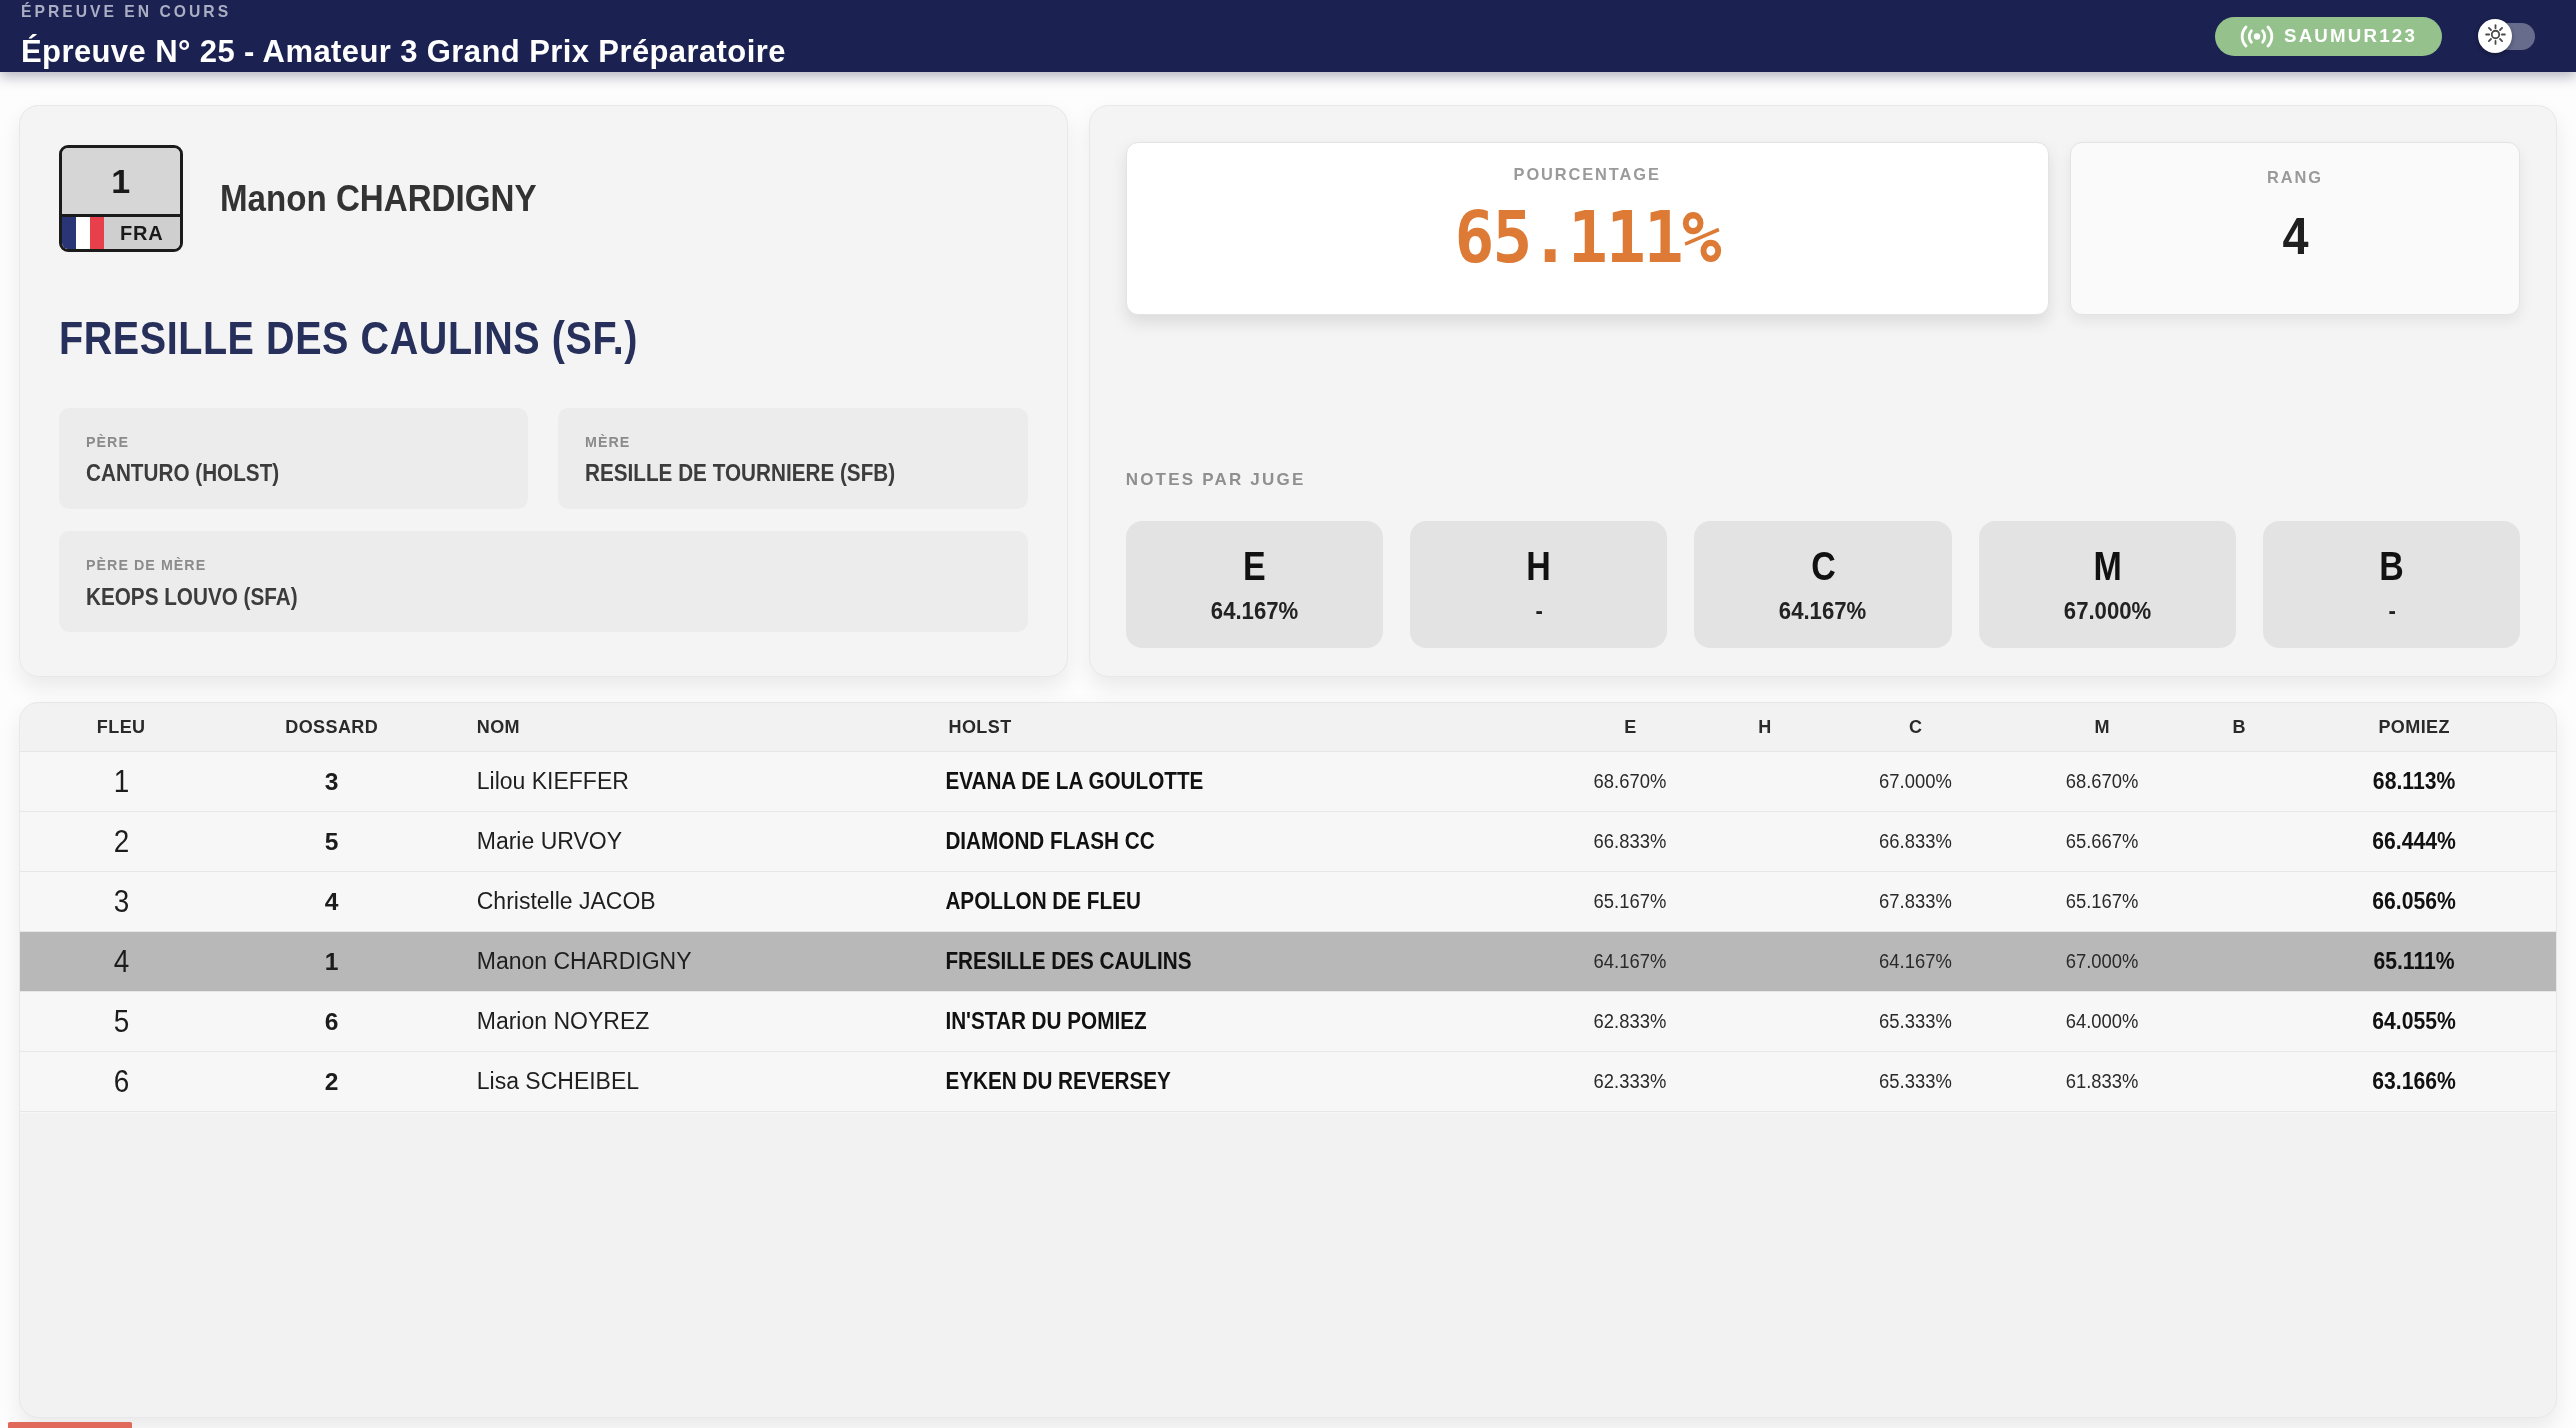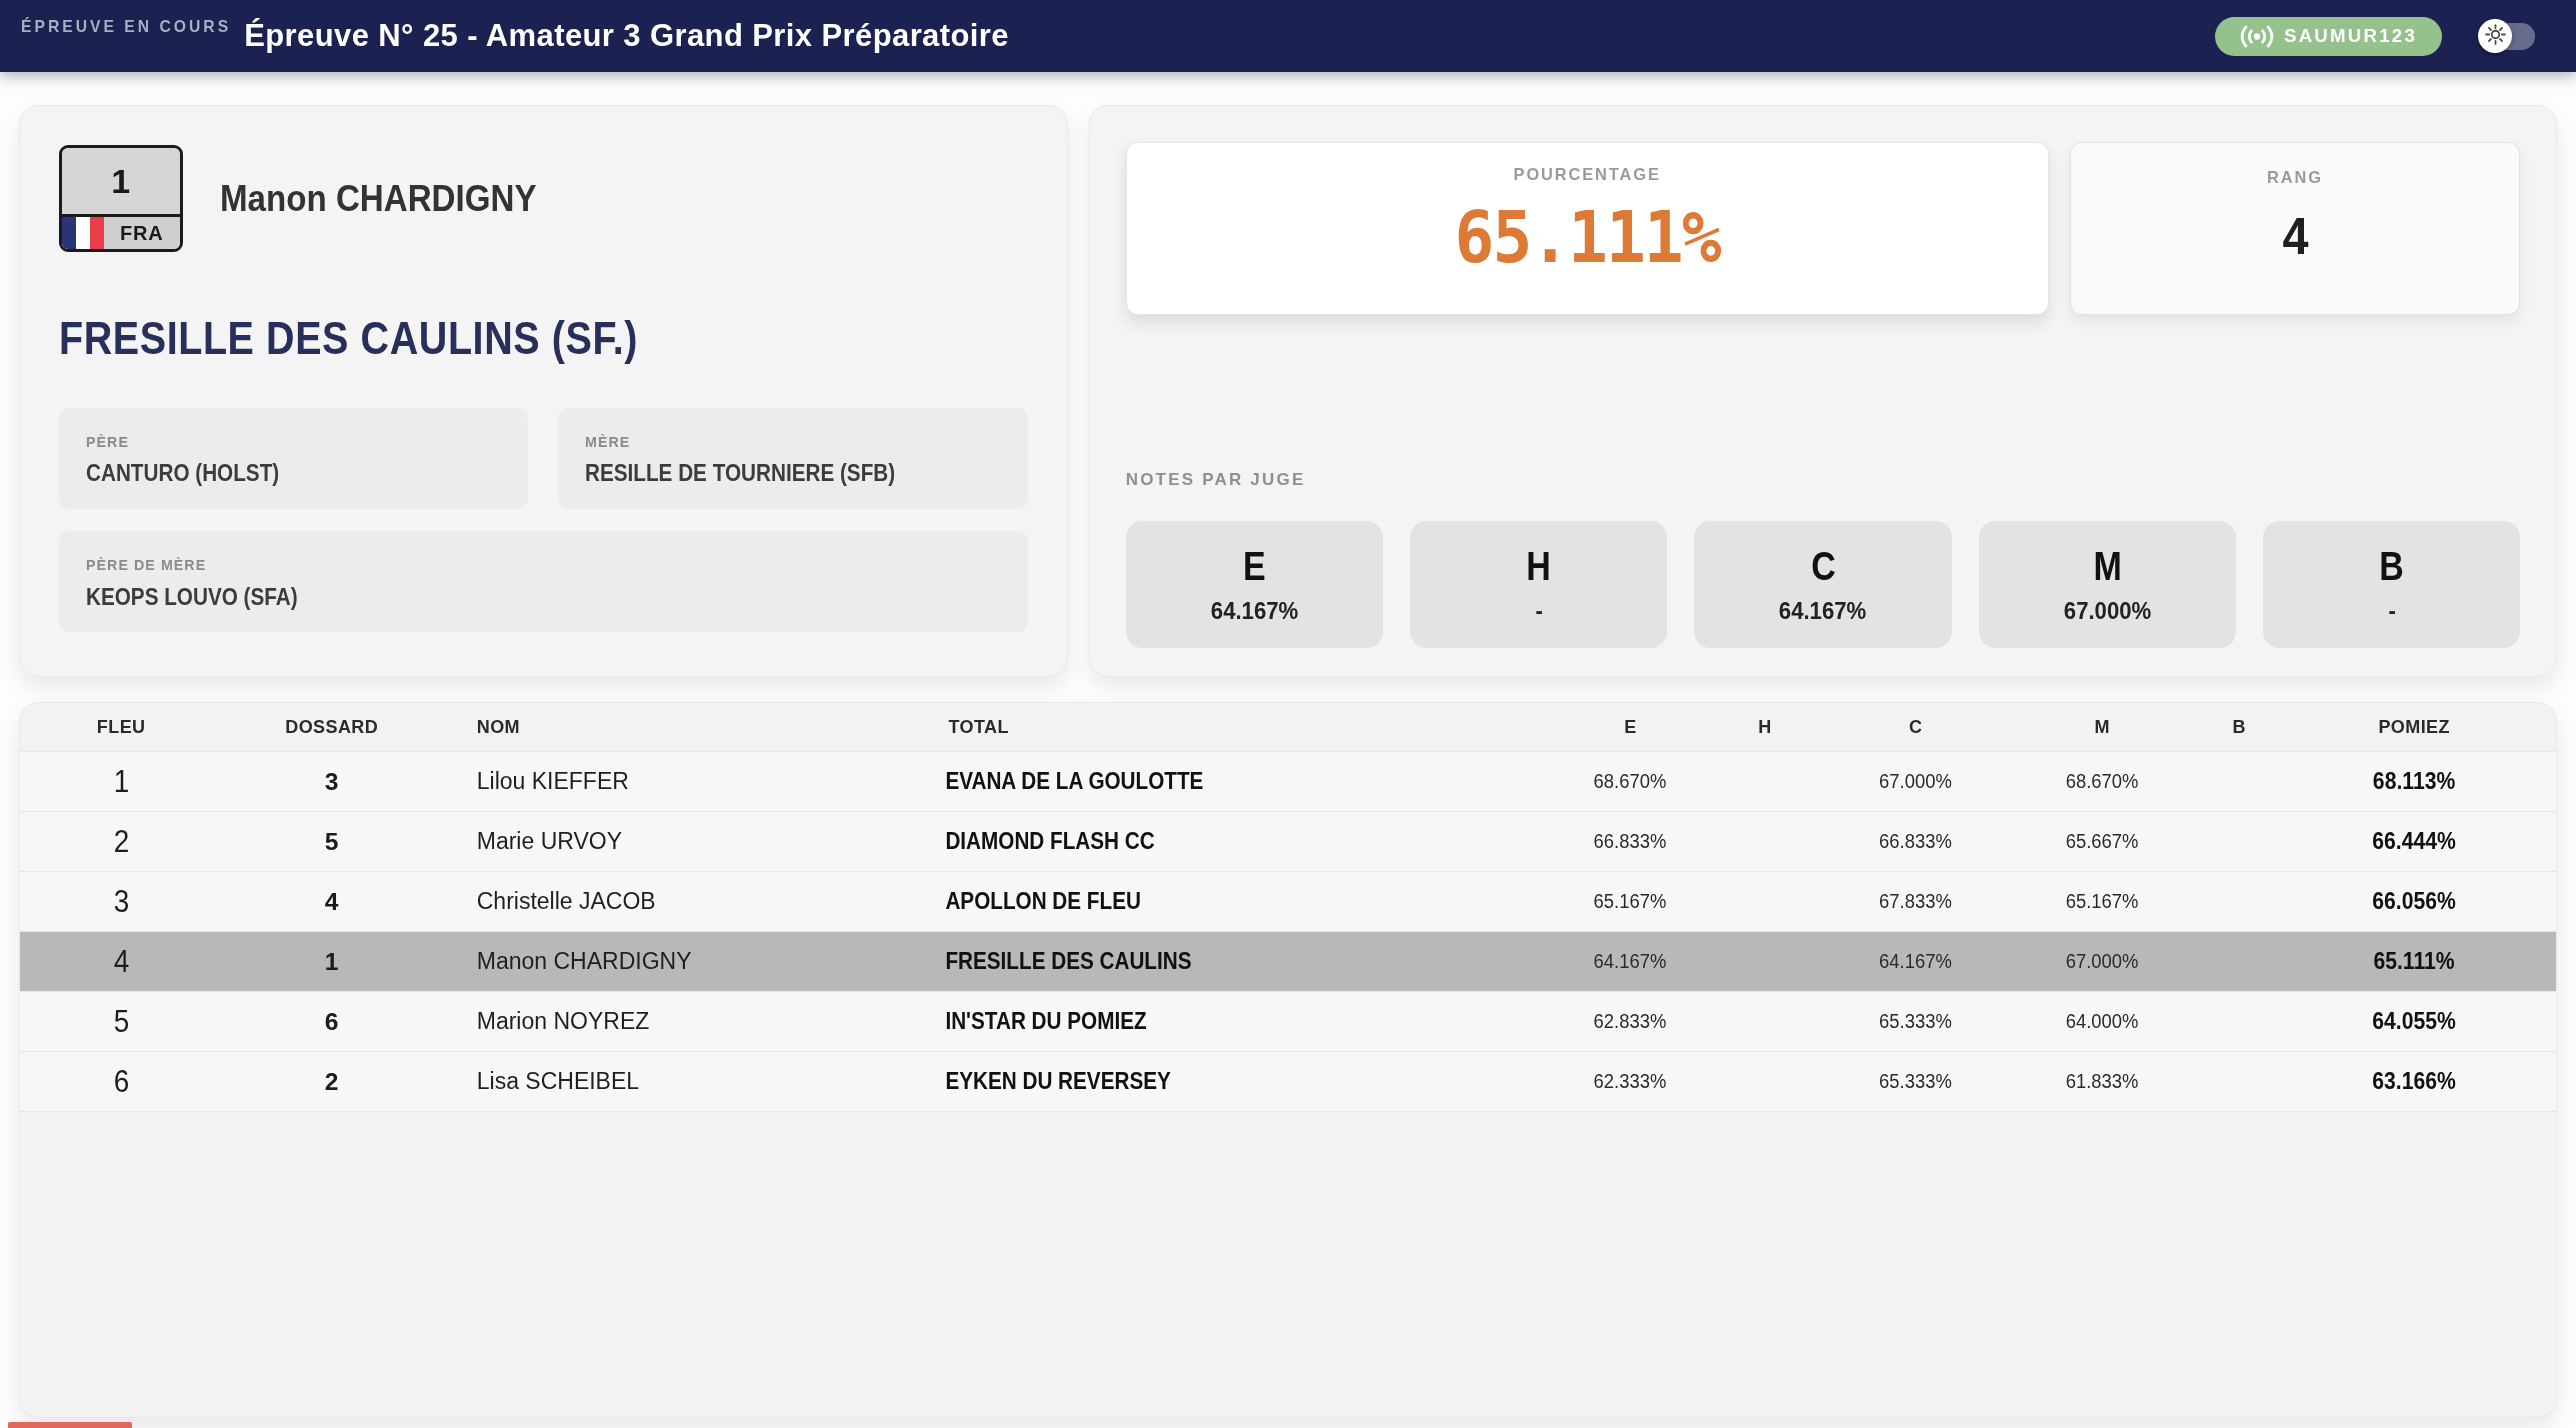--- a/index.html
+++ b/index.html
@@ -12,21 +12,21 @@
   }
 
   
   .topbar {
     height:72px; background:#1b2150;
     display:flex; align-items:center; justify-content:space-between;
     padding:0 41px 0 21px;
     box-shadow:0 4.5px 12px rgba(20,25,60,.30);
     position:relative; z-index:5;
   }
-  .topbar-left { display:flex; flex-direction:row; justify-content:center; gap:13px; }
+  .topbar-left { display:flex; flex-direction:column; justify-content:center; gap:13px; }
   .eyebrow {
     font-size:15.7px; font-weight:700; letter-spacing:3px; color:#a9aec4;
   }
   .event-title {
     font-size:31px; font-weight:700; color:#ffffff; letter-spacing:0.4px;
   }
   .topbar-right { display:flex; align-items:center; gap:39px; }
   .live-pill {
     display:flex; align-items:center; gap:10px;
     background:#94c18c; border:none; cursor:pointer;
@@ -255,21 +255,21 @@
         </div>
       </div>
     </section>
   </div>
 
   <section class="card table-card">
     <div class="tgrid thead">
       <div class="th">FLEU</div>
       <div class="th">DOSSARD</div>
       <div class="th left">NOM</div>
-      <div class="th left">TOTAL</div>
+      <div class="th left">HOLST</div>
       <div class="th">E</div>
       <div class="th">H</div>
       <div class="th">C</div>
       <div class="th">M</div>
       <div class="th">B</div>
       <div class="th">POMIEZ</div>
     </div>
 
     <div class="tgrid trow">
       <div class="td td-rank">1</div>

